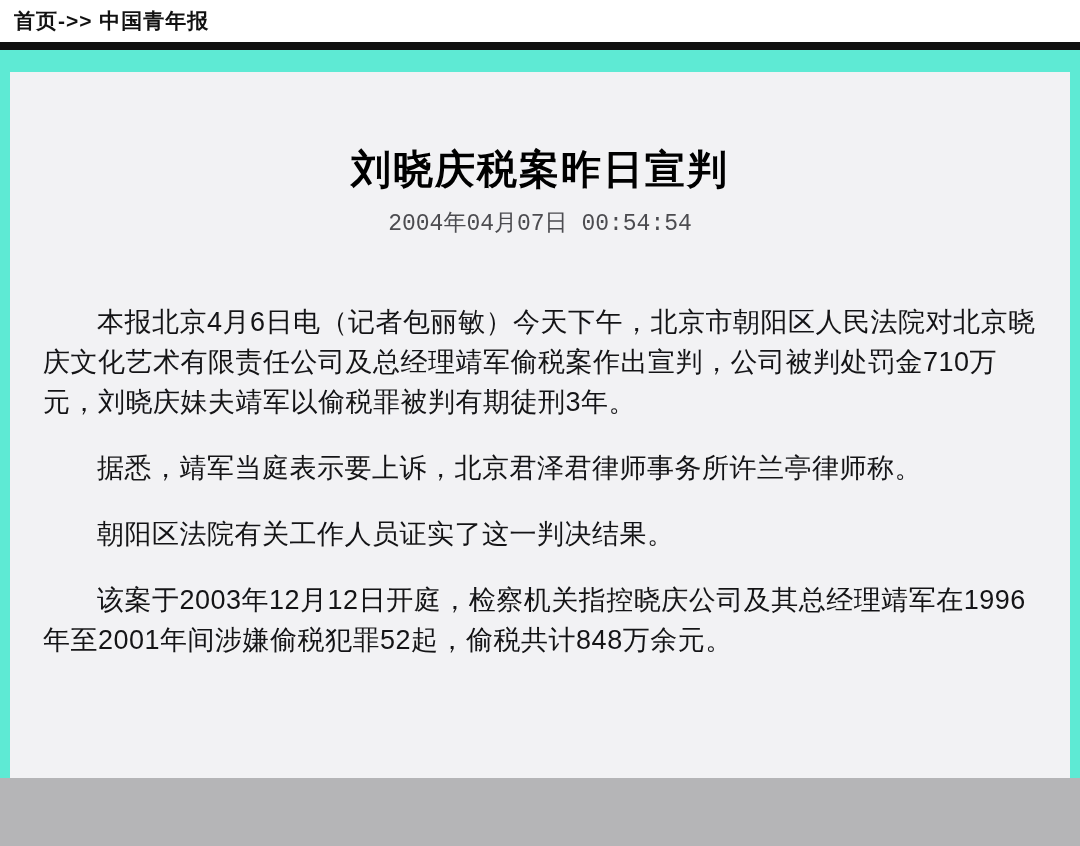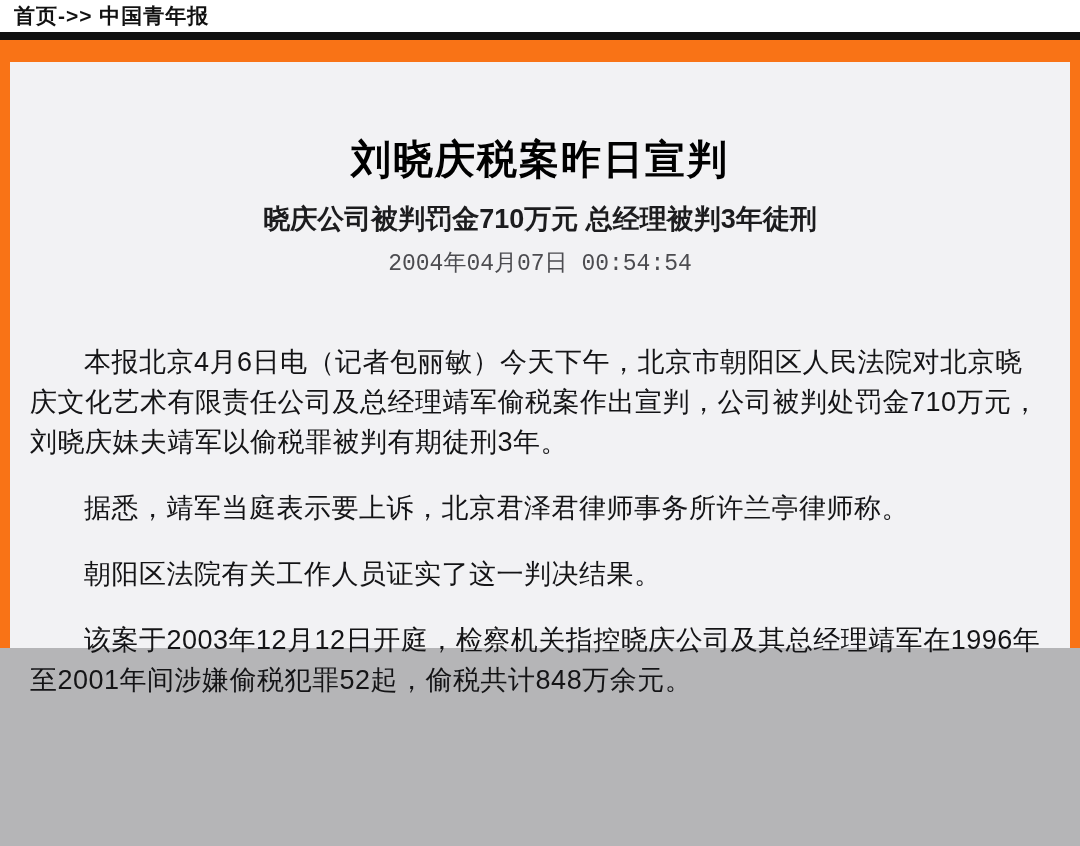--- a/index.html
+++ b/index.html
@@ -9,45 +9,45 @@
   body {
     width: 1080px;
     height: 846px;
     overflow: hidden;
     background: #b5b5b7;
     font-family: "Liberation Sans", "DejaVu Sans", sans-serif;
   }
   
   .topbar {
     background: #ffffff;
-    height: 32px;
+    height: 42px;
     display: flex;
     align-items: center;
     padding-left: 14px;
     box-sizing: border-box;
   }
   .breadcrumb {
     font-size: 21px;
     font-weight: bold;
     color: #111111;
     letter-spacing: 1px;
     cursor: pointer;
     text-decoration: none;
   }
   .black-rule {
     height: 8px;
     background: #101010;
     width: 100%;
   }
   
   .page-area {
-    background: #f97316;
+    background: #5eead4;
     padding: 22px 10px 0 10px;
     box-sizing: border-box;
-    height: 608px;
+    height: 728px;
   }
   .article-panel {
     background: #f2f2f4;
     height: 100%;
     box-sizing: border-box;
     padding: 70px 20px 20px 20px;
   }
   .article-title {
     margin: 0;
     text-align: center;
@@ -67,21 +67,21 @@
     margin: 10px 0 0 0;
     text-align: center;
     font-size: 23px;
     color: #4c4c50;
     font-family: Liberation Mono, monospace;
   }
   .article-body {
     margin-top: 64px;
   }
   .article-body p {
-    margin: 0 0 26px 0;
+    margin: 0 0 26px 13px;
     font-size: 27px;
     line-height: 40px;
     color: #141416;
     text-indent: 2em;
     letter-spacing: 0.5px;
   }
 </style>
 </head>
 <body>
 
@@ -89,21 +89,20 @@
   <a class="breadcrumb">首页-&gt;&gt; 中国青年报</a>
 </div>
 
 <div class="black-rule"></div>
 
 <div class="page-area">
   <div class="article-panel">
 
     <h1 class="article-title">刘晓庆税案昨日宣判</h1>
 
-    <h2 class="article-subtitle">晓庆公司被判罚金710万元 总经理被判3年徒刑</h2>
 
     <div class="article-date">2004年04月07日 00:54:54</div>
 
     <div class="article-body">
       <p>本报北京4月6日电（记者包丽敏）今天下午，北京市朝阳区人民法院对北京晓庆文化艺术有限责任公司及总经理靖军偷税案作出宣判，公司被判处罚金710万元，刘晓庆妹夫靖军以偷税罪被判有期徒刑3年。</p>
       <p>据悉，靖军当庭表示要上诉，北京君泽君律师事务所许兰亭律师称。</p>
       <p>朝阳区法院有关工作人员证实了这一判决结果。</p>
       <p>该案于2003年12月12日开庭，检察机关指控晓庆公司及其总经理靖军在1996年至2001年间涉嫌偷税犯罪52起，偷税共计848万余元。</p>
     </div>
 

